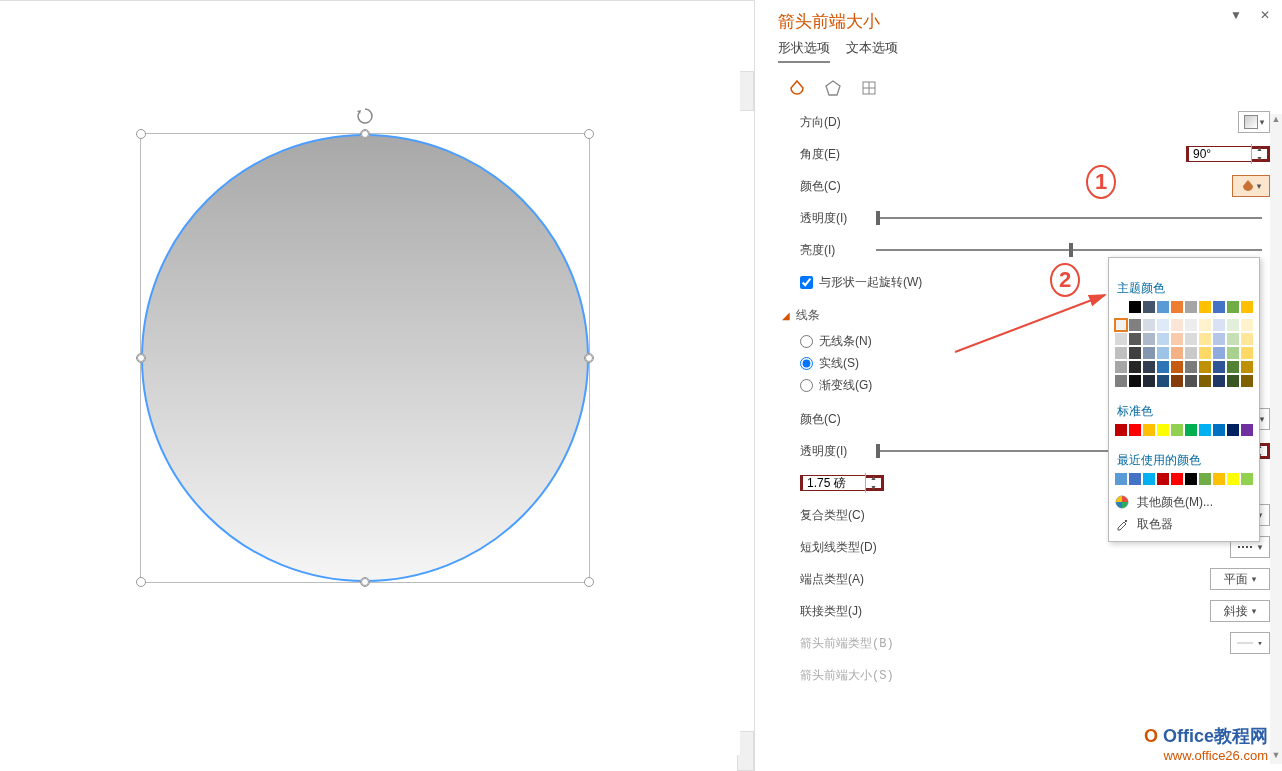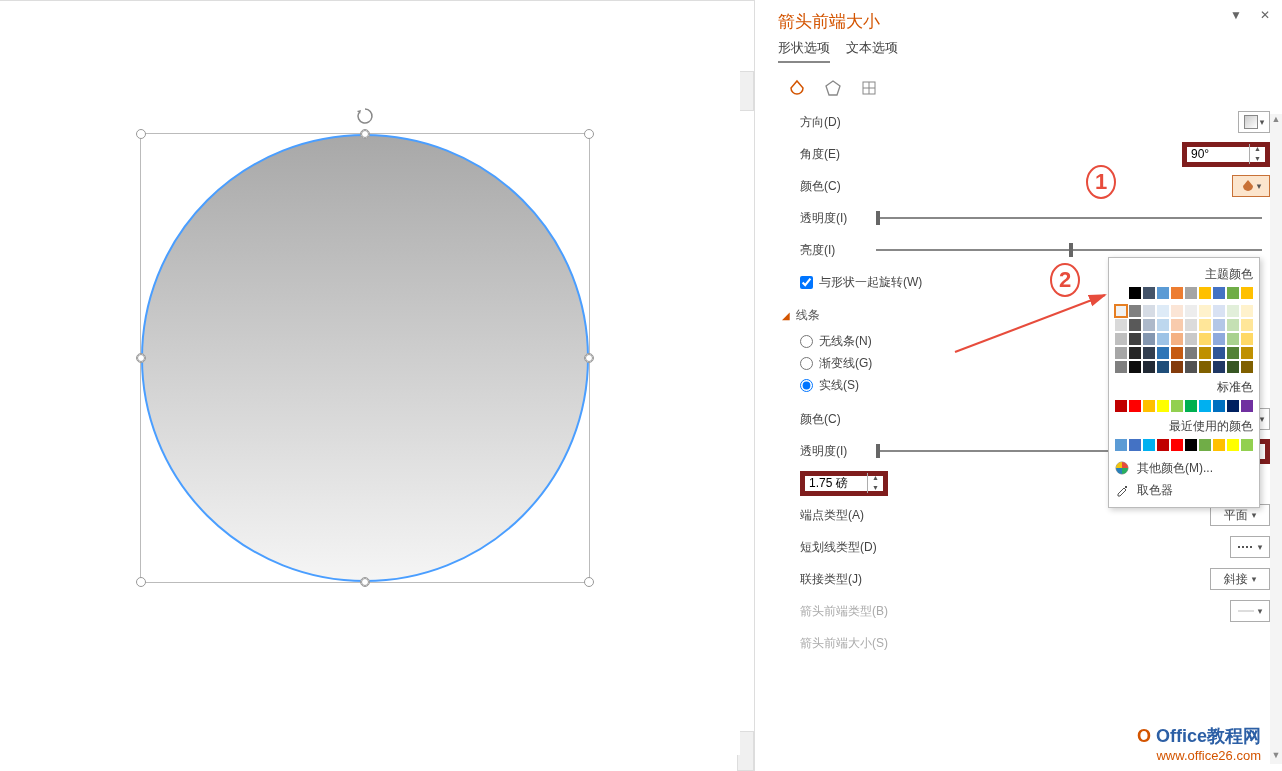--- a/index.html
+++ b/index.html
@@ -25,21 +25,21 @@
 .icon-tabs { display: flex; gap: 14px; margin: 14px 0 8px 8px; }
 .icon-tab { width: 22px; height: 22px; display: flex; align-items: center; justify-content: center; color: #888; }
 .icon-tab.active { color: #d35400; }
 .panel-body { padding: 0 12px 0 30px; position: relative; height: 660px; overflow: visible; }
 .row { display: flex; align-items: center; height: 30px; margin-bottom: 2px; }
 .row .label { flex: 1; }
 .row .control { display: flex; align-items: center; gap: 2px; }
 .dropdown-btn { width: 32px; height: 22px; border: 1px solid #adadad; background: #fff; display: flex; align-items: center; justify-content: center; position: relative; }
 .dropdown-btn::after { content: "▾"; font-size: 9px; margin-left: 2px; color: #555; }
 .swatch-sq { width: 14px; height: 14px; border: 1px solid #888; background: linear-gradient(135deg,#ccc,#fff); }
-.spinner { display: flex; align-items: center; border: 5px solid #7f1d1d; height: 25px; }
+.spinner { display: flex; align-items: center; border: 3px solid #7f1d1d; height: 16px; }
 .spinner input { border: none; width: 62px; padding: 0 4px; font-size: 12px; outline: none; }
 .spin-btns { display: flex; flex-direction: column; border-left: 1px solid #adadad; }
 .spin-btns span { width: 15px; height: 10px; font-size: 7px; text-align: center; line-height: 10px; color: #555; cursor: pointer; }
 .grad-row { margin: 6px 0 10px 0; }
 .grad-track { display: flex; align-items: center; gap: 8px; }
 .grad-bar { position: relative; flex: 1; height: 18px; border: 1px solid #999; background: linear-gradient(90deg,#999,#e5e5e5); }
 .grad-stop { position: absolute; top: -2px; width: 10px; height: 22px; background: #fff; border: 1px solid #777; border-radius: 2px; }
 .grad-stop.s1 { left: 0; } .grad-stop.s2 { right: 0; }
 .grad-btn { width: 26px; height: 26px; border: 1px solid #ccc; display: flex; align-items: center; justify-content: center; }
 .grad-btn.highlight { border: 2px solid #e74c3c; }
@@ -50,34 +50,34 @@
 .slider-track.s1 .slider-thumb { left: 0; }
 .slider-track.s3 .slider-thumb { left: 50%; }
 .checkbox-row input { margin-right: 6px; }
 .section-head { display: flex; align-items: center; gap: 6px; margin: 10px 0 6px -18px; color: #555; cursor: pointer; }
 .section-head .tri { color: #d35400; font-size: 10px; }
 .radio-row { display: flex; align-items: center; height: 22px; gap: 6px; }
 .radio-row input { margin: 0; }
 .wide-spinner input { width: 48px; }
 .line-dd { width: 40px; height: 22px; border: 1px solid #adadad; background: #fff; display: flex; align-items: center; justify-content: center; }
 .line-dd::after { content: "▾"; font-size: 9px; margin-left: 4px; color: #555; }
-.disabled { color: #aaa; }
+.disabled { color: #aaa; font-family: Liberation Mono, monospace; }
 .v-scroll { position: absolute; right: 0; top: 114px; width: 12px; height: 650px; background: #f4f4f4; }
 .v-scroll .up, .v-scroll .dn { height: 14px; text-align: center; font-size: 9px; color: #888; }
 .annot { position: absolute; color: #e74c3c; font-size: 22px; font-weight: bold; pointer-events: none; }
 .annot-circle { border: 2px solid #e74c3c; border-radius: 50%; width: 30px; height: 34px; display: flex; align-items: center; justify-content: center; }
 .arrow-svg { position: absolute; pointer-events: none; }
 .color-popup { position: absolute; left: 338px; top: 150px; width: 152px; background: #fff; border: 1px solid #bbb; box-shadow: 2px 2px 6px rgba(0,0,0,.2); padding: 6px; z-index: 50; }
-.popup-title { font-size: 12px; color: #404040; margin: 2px 0 4px 2px; text-align: right; }
+.popup-title { font-size: 12px; color: #0369a1; margin: 16px 0 4px 2px; }
 .swatch-grid { display: grid; grid-template-columns: repeat(10, 12px); gap: 2px; margin-bottom: 6px; }
 .swatch { width: 12px; height: 12px; }
 .swatch.sel { outline: 2px solid #e67e22; outline-offset: -1px; }
 .popup-row { display: flex; align-items: center; gap: 8px; height: 22px; cursor: pointer; }
 .popup-row .ico { width: 14px; height: 14px; }
-.watermark { position: absolute; right: 21px; bottom: 8px; text-align: right; margin-left: 24px; }
+.watermark { position: absolute; right: 14px; bottom: 8px; text-align: right; margin-left: 24px; }
 .watermark .line1 { font-size: 18px; font-weight: bold; }
 .watermark .line1 .o { color: #d35400; } .watermark .line1 .rest { color: #2c5fa5; }
 .watermark .line2 { font-size: 13px; color: #d35400; }
 </style>
 </head>
 <body>
 
 <div class="canvas-area">
   <div class="scroll-stub" style="top:70px;height:40px;"></div>
   <div class="scroll-stub" style="bottom:0;height:40px;"></div>
@@ -195,26 +195,26 @@
 
     <div class="section-head">
       <span class="tri">◢</span>
       <span>线条</span>
     </div>
     <div class="radio-row">
         <input type="radio" name="ln" style="">
         <span>无线条(N)</span>
       </div>
     <div class="radio-row">
+        <input type="radio" name="ln" checked="" style="">
+        <span>实线(S)</span>
+      </div>
+    <div class="radio-row">
         <input type="radio" name="ln" style="">
         <span>渐变线(G)</span>
-      </div>
-    <div class="radio-row">
-        <input type="radio" name="ln" checked="" style="">
-        <span>实线(S)</span>
       </div>
 
     <div class="row" style="margin-top:8px">
       <span class="label">颜色(C)</span>
       <div class="control">
           <div class="dropdown-btn">
             <svg width="14" height="14" viewBox="0 0 14 14">
               <path stroke="#2c5fa5" stroke-width="2" d="M2 12l8-8"></path>
               <rect x="2" y="11" width="10" height="2" fill="#2c5fa5"></rect>
             </svg>
@@ -239,34 +239,45 @@
           <div class="spinner">
             <input value="1.75 磅" style="">
             <div class="spin-btns">
               <span>▲</span>
               <span>▼</span>
             </div>
           </div>
         </div>
     </div>
     <div class="row">
-      <span class="label">端点类型(A)</span>
-      <div class="control">
-          <div class="line-dd" style="width:60px">
-            <span>平面</span>
+      <span class="label">复合类型(C)</span>
+      <div class="control">
+          <div class="line-dd">
+            <svg width="16" height="8">
+              <line x1="0" y1="2" x2="16" y2="2" stroke="#2c5fa5" stroke-width="2"></line>
+              <line x1="0" y1="6" x2="16" y2="6" stroke="#2c5fa5" stroke-width="1"></line>
+            </svg>
           </div>
         </div>
     </div>
     <div class="row">
       <span class="label">短划线类型(D)</span>
       <div class="control">
           <div class="line-dd">
             <svg width="16" height="6">
               <line x1="0" y1="3" x2="16" y2="3" stroke="#555" stroke-width="2" stroke-dasharray="2 2"></line>
             </svg>
+          </div>
+        </div>
+    </div>
+    <div class="row">
+      <span class="label">端点类型(A)</span>
+      <div class="control">
+          <div class="line-dd" style="width:60px">
+            <span>平面</span>
           </div>
         </div>
     </div>
     <div class="row">
       <span class="label">联接类型(J)</span>
       <div class="control">
           <div class="line-dd" style="width:60px">
             <span>斜接</span>
           </div>
         </div>

